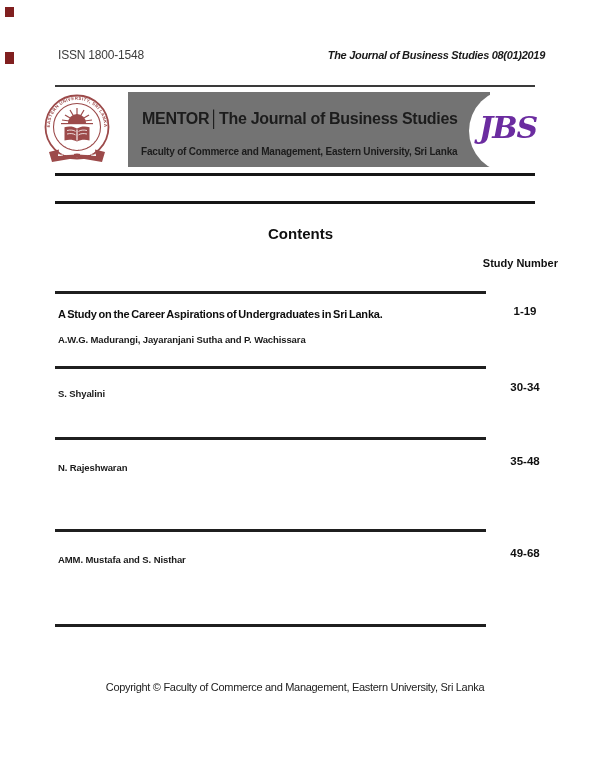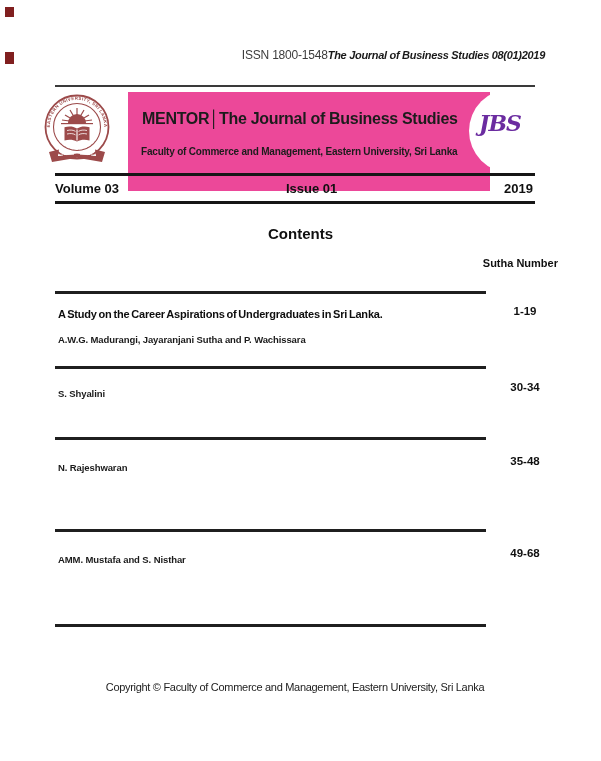--- a/index.html
+++ b/index.html
@@ -6,44 +6,44 @@
   .page{position:relative;width:601px;height:761px;background:#ffffff;overflow:hidden;
         font-family:"Liberation Sans",sans-serif;color:#111;}
 
   
   .edge-mark{position:absolute;background:#801f1f;}
   .edge-mark.m1{left:5px;top:7px;width:9px;height:10px;}
   .edge-mark.m2{left:5px;top:52px;width:9px;height:12px;}
 
   
   .ref-row{position:absolute;left:58px;right:56px;top:48px;display:flex;
-           justify-content:flex-end;align-items:baseline;}
+           justify-content:space-between;align-items:baseline;}
   .issn{font-size:12px;letter-spacing:-0.2px;color:#3c3c3c;}
   .journal-ref{font-size:11px;font-weight:bold;font-style:italic;letter-spacing:-0.3px;color:#1a1a1a;}
 
   
   .rule{position:absolute;background:#222;}
   .rule.thin-top{left:55px;top:85px;width:480px;height:2px;background:#3a3a3a;}
   .rule.thick-a{left:55px;top:173px;width:480px;height:3px;background:#161616;}
   .rule.thick-b{left:55px;top:201px;width:480px;height:3px;background:#161616;}
   .rule.entry{left:55px;width:431px;height:2.5px;background:#1f1f1f;}
   .rule.e1{top:291px;} .rule.e2{top:366px;} .rule.e3{top:437px;}
   .rule.e4{top:529px;} .rule.e5{top:624px;}
 
   
   .seal{position:absolute;left:43px;top:91px;}
-  .banner{position:absolute;left:128px;top:92px;width:362px;height:99px;background:#ec4899;}
+  .banner{position:absolute;left:128px;top:92px;width:362px;height:75px;background:#737373;}
   .banner-title{position:absolute;left:14px;top:18px;font-size:16px;font-weight:bold;
                 letter-spacing:-0.3px;color:#1c1c1c;white-space:nowrap;}
   .banner-sub{position:absolute;left:13px;top:54px;font-size:10px;font-weight:bold;
               letter-spacing:-0.2px;color:#1c1c1c;white-space:nowrap;}
   .banner-cut{position:absolute;left:469px;top:89px;width:84px;height:84px;
               border-radius:50%;background:#ffffff;}
   .jbs{position:absolute;left:479px;top:110px;font-family:"DejaVu Serif",serif;
-       font-style:italic;font-weight:bold;font-size:22px;color:#6b2ca0;letter-spacing:-1px;}
+       font-style:italic;font-weight:bold;font-size:30px;color:#6b2ca0;letter-spacing:-1px;}
 
   
   .issue-bar{position:absolute;left:55px;right:68px;top:181px;display:flex;align-items:baseline;}
   .issue-bar .cell{font-size:13px;font-weight:bold;color:#101010;}
   .issue-bar .mid{flex:1;text-align:center;}
 
   .contents-heading{position:absolute;left:0;right:0;top:225px;text-align:center;
                     font-size:15px;font-weight:bold;color:#101010;}
   .page-number-label{position:absolute;right:43px;top:257px;font-size:11px;
                      font-weight:bold;color:#101010;}
@@ -123,30 +123,25 @@
 
   <div class="banner">
     <div class="banner-title">MENTOR│The Journal of Business Studies</div>
     <div class="banner-sub">Faculty of Commerce and Management, Eastern University, Sri Lanka</div>
   </div>
   <div class="banner-cut"></div>
   <div class="jbs">JBS</div>
 
   <div class="rule thick-a"></div>
 
-  <div class="issue-bar">
-    <span class="cell">Volume 03</span>
-    <span class="cell mid">Issue 01</span>
-    <span class="cell">2019</span>
-  </div>
 
   <div class="rule thick-b"></div>
 
   <div class="contents-heading">Contents</div>
-  <div class="page-number-label">Sutha Number</div>
+  <div class="page-number-label">Study Number</div>
 
   <div class="rule entry e1"></div>
 
   <div class="entry-block b1">
     <div class="entry-title">A Study on the Career Aspirations of Undergraduates in Sri Lanka.</div>
     <div class="entry-authors">A.W.G. Madurangi, Jayaranjani Sutha and P. Wachissara</div>
     <div class="entry-pages">1-19</div>
   </div>
 
   <div class="rule entry e2"></div>

